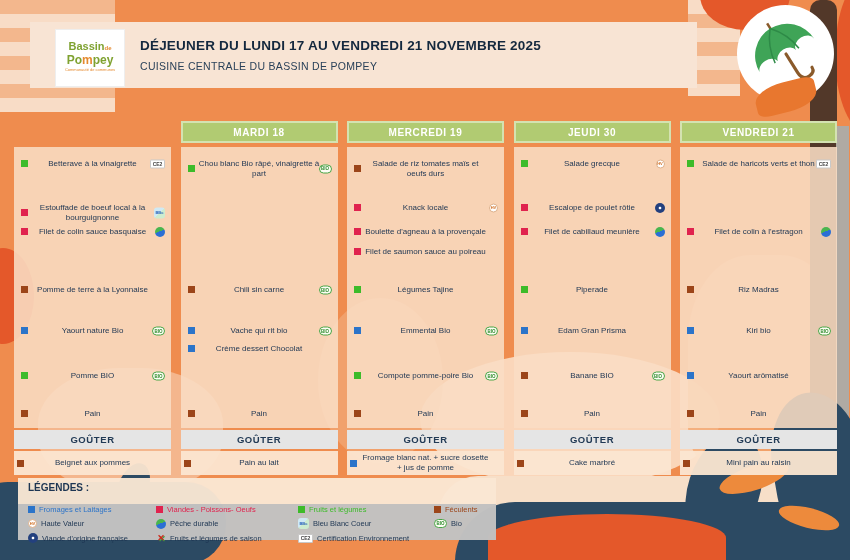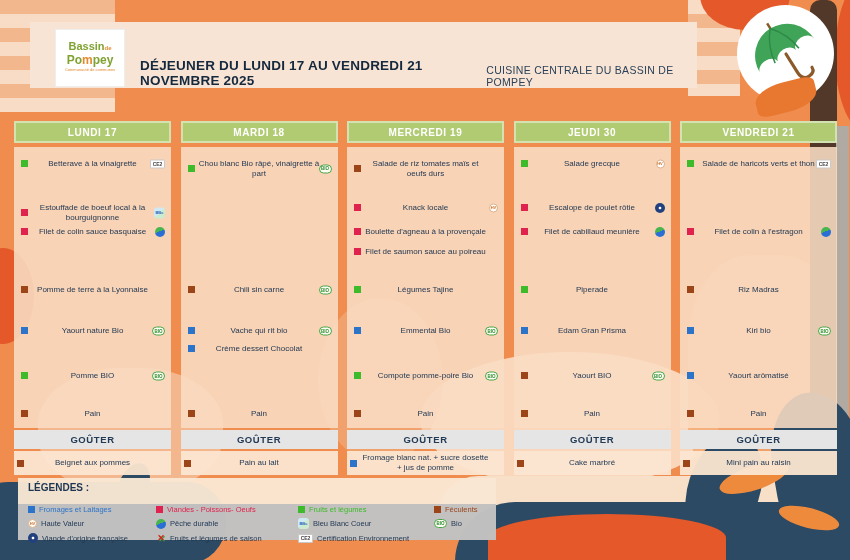--- a/index.html
+++ b/index.html
@@ -34,22 +34,22 @@
 
   
   .header-box{position:absolute;left:30px;top:22px;width:667px;height:66px;background:#F8E4D4;z-index:2;}
   .logo-box{position:absolute;left:25px;top:7px;width:70px;height:58px;background:#ffffff;
     border:1px solid #eee;box-sizing:border-box;text-align:center;line-height:1.05;padding-top:7px;}
   .logo-l1{font-size:11px;font-weight:bold;color:#7FA231;}
   .logo-de{font-size:6px;color:#E58A2F;font-weight:bold;}
   .logo-l2{font-size:12px;font-weight:bold;color:#7FA231;display:block;}
   .logo-m{color:#E58A2F;}
   .logo-l3{font-size:4px;color:#E58A2F;display:block;margin-top:2px;}
-  .titles{position:absolute;left:110px;right:10px;top:0;height:100%;display:flex;flex-direction:row;
-    align-items:flex-end;justify-content:center;gap:7px;}
+  .titles{position:absolute;left:110px;right:10px;top:0;height:100%;display:flex;flex-direction:column;
+    align-items:flex-start;justify-content:center;gap:7px;}
   .main-title{font-size:13.5px;font-weight:bold;color:#14283E;letter-spacing:.2px;}
   .sub-title{font-size:10.5px;color:#2A4159;letter-spacing:.3px;}
 
   
   .umbrella-circle{position:absolute;left:737px;top:5px;width:97px;height:97px;border-radius:50%;
     background:#ffffff;z-index:2;display:flex;align-items:center;justify-content:center;}
 
   
   #columns{position:absolute;inset:0;z-index:2;}
   .day-col{position:absolute;top:121px;width:157px;height:370px;}
@@ -145,21 +145,20 @@
         <path d="M40 10 Q28 24 26 42" stroke="#2e8a47" stroke-width="1.5" fill="none"></path>
         <path d="M40 10 Q52 24 54 42" stroke="#2e8a47" stroke-width="1.5" fill="none"></path>
         <path d="M40 40 L40 62 q0 9 8 9 q7 0 7 -6" stroke="#8a5a2b" stroke-width="3.2" fill="none" stroke-linecap="round"></path>
       </g>
     </svg>
   </div>
   <div class="dec d-leaf-under"></div>
 
   <div id="columns">
       <div class="day-col" style="left: 14px;">
-        <div class="day-header">LUNDI 17</div>
         <div class="day-body">
           <div class="menu-item c-entree"><span class="bullet" style="background: rgb(61, 187, 42);"></span><span>Betterave à la vinaigrette</span><span class="badge b-ce2">CE2</span></div>
           <div class="menu-item c-plat1"><span class="bullet" style="background: rgb(224, 35, 78);"></span><span>Estouffade de boeuf local à la bourguignonne</span><span class="badge b-bbc">BBc</span></div>
           <div class="menu-item c-plat2"><span class="bullet" style="background: rgb(224, 35, 78);"></span><span>Filet de colin sauce basquaise</span><span class="badge b-peche"></span></div>
           <div class="menu-item c-milieu"><span class="bullet" style="background: rgb(156, 69, 25);"></span><span>Pomme de terre à la Lyonnaise</span></div>
           <div class="menu-item c-laitage"><span class="bullet" style="background: rgb(44, 116, 201);"></span><span>Yaourt nature Bio</span><span class="badge b-bio">BIO</span></div>
           <div class="menu-item c-dessert"><span class="bullet" style="background: rgb(61, 187, 42);"></span><span>Pomme BIO</span><span class="badge b-bio">BIO</span></div>
           <div class="menu-item c-pain"><span class="bullet" style="background: rgb(156, 69, 25);"></span><span>Pain</span></div>
         </div>
         <div class="gouter-header">GOÛTER</div>
@@ -202,21 +201,21 @@
         </div>
       </div>
       <div class="day-col" style="left: 513.5px;">
         <div class="day-header">JEUDI 30</div>
         <div class="day-body">
           <div class="menu-item c-entree"><span class="bullet" style="background: rgb(61, 187, 42);"></span><span>Salade grecque</span><span class="badge b-hv">HV</span></div>
           <div class="menu-item c-plat1"><span class="bullet" style="background: rgb(224, 35, 78);"></span><span>Escalope de poulet rôtie</span><span class="badge b-cocarde"></span></div>
           <div class="menu-item c-plat2"><span class="bullet" style="background: rgb(224, 35, 78);"></span><span>Filet de cabillaud meunière</span><span class="badge b-peche"></span></div>
           <div class="menu-item c-milieu"><span class="bullet" style="background: rgb(61, 187, 42);"></span><span>Piperade</span></div>
           <div class="menu-item c-laitage"><span class="bullet" style="background: rgb(44, 116, 201);"></span><span>Edam Gran Prisma</span></div>
-          <div class="menu-item c-dessert"><span class="bullet" style="background: rgb(156, 69, 25);"></span><span>Yaourt BIO</span><span class="badge b-bio">BIO</span></div>
+          <div class="menu-item c-dessert"><span class="bullet" style="background: rgb(156, 69, 25);"></span><span>Banane BIO</span><span class="badge b-bio">BIO</span></div>
           <div class="menu-item c-pain"><span class="bullet" style="background: rgb(156, 69, 25);"></span><span>Pain</span></div>
         </div>
         <div class="gouter-header">GOÛTER</div>
         <div class="gouter-item">
           <span class="bullet" style="background: rgb(156, 69, 25);"></span>
           <span>Cake marbré</span>
         </div>
       </div>
       <div class="day-col" style="left: 680px;">
         <div class="day-header">VENDREDI 21</div>

